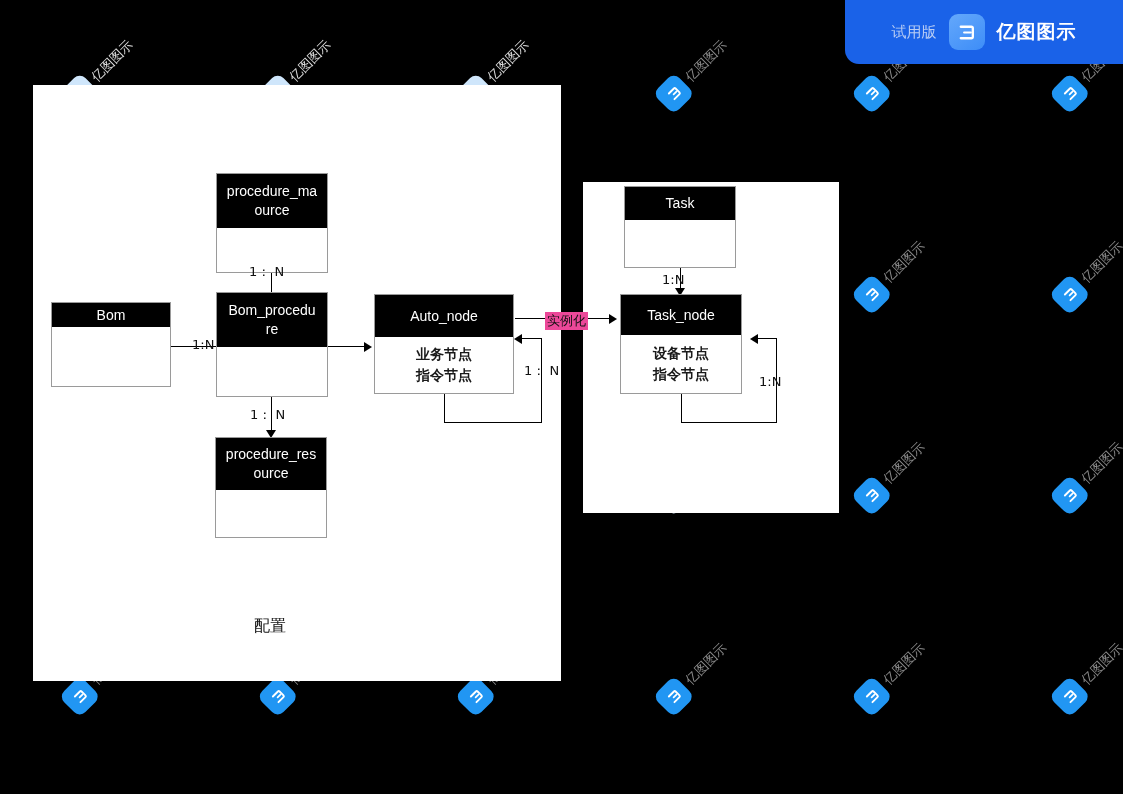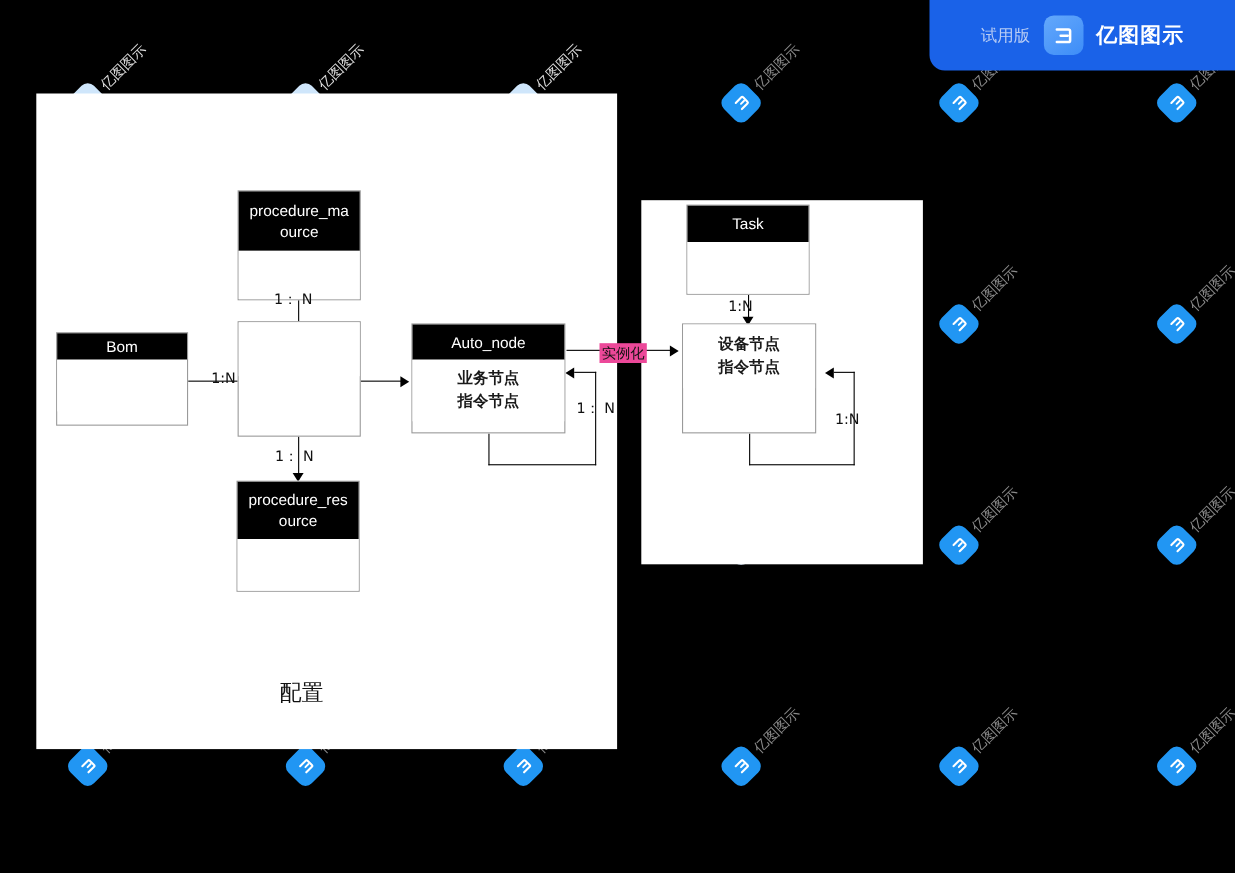--- a/index.html
+++ b/index.html
@@ -143,21 +143,21 @@
     position: absolute;
     font-size: 13px;
     color: #111111;
     background: transparent;
     white-space: nowrap;
     z-index: 16;
     font-family: "DejaVu Sans", sans-serif;
   }
   .note-label {
     position: absolute;
-    font-size: 20px;
+    font-size: 16px;
     color: #111111;
     white-space: nowrap;
     z-index: 16;
     font-family: "DejaVu Sans", sans-serif;
   }
 </style>
 </head>
 <body>
 
 <div id="stage">
@@ -204,45 +204,50 @@
     </div>
     <div class="ent-body" style="height:44px;"></div>
   </div>
 
   <div class="ent" style="left:51px; top:302px; width:120px; height:85px;">
     <div class="ent-head" style="height:24px;">Bom</div>
     <div class="ent-body" style="height:47px;"></div>
   </div>
 
   <div class="ent" style="left:216px; top:292px; width:112px; height:105px;">
+    <div class="ent-head" style="height:54px; flex-direction:column;">
+      <span class="ln">Bom_procedu</span>
+      <span class="ln">re</span>
+    </div>
     <div class="ent-body" style="height:49px;"></div>
   </div>
 
   <div class="ent" style="left:374px; top:294px; width:140px; height:100px;">
-    <div class="ent-head" style="height:32px;">Auto_node</div>
+    <div class="ent-head" style="height:42px;">Auto_node</div>
     <div class="ent-body" style="height:56px;">
       <span class="ln">业务节点</span>
       <span class="ln">指令节点</span>
     </div>
   </div>
 
   <div class="ent" style="left:624px; top:186px; width:112px; height:82px;">
     <div class="ent-head" style="height:33px;">Task</div>
     <div class="ent-body" style="height:47px;"></div>
   </div>
 
   <div class="ent" style="left:215px; top:437px; width:112px; height:101px;">
     <div class="ent-head" style="height:52px; flex-direction:column;">
       <span class="ln">procedure_res</span>
       <span class="ln">ource</span>
     </div>
     <div class="ent-body" style="height:47px;"></div>
   </div>
 
   <div class="ent" style="left:620px; top:294px; width:122px; height:100px;">
+    <div class="ent-head" style="height:40px;">Task_node</div>
     <div class="ent-body" style="height:58px;align-items:center;">
       <span class="ln">设备节点</span>
       <span class="ln">指令节点</span>
     </div>
   </div>
 
   <div class="edge-label" style="left:249px; top:263px;">1： N</div>
 
   <div class="edge-label" style="left:192px; top:337px;">1:N</div>
 

